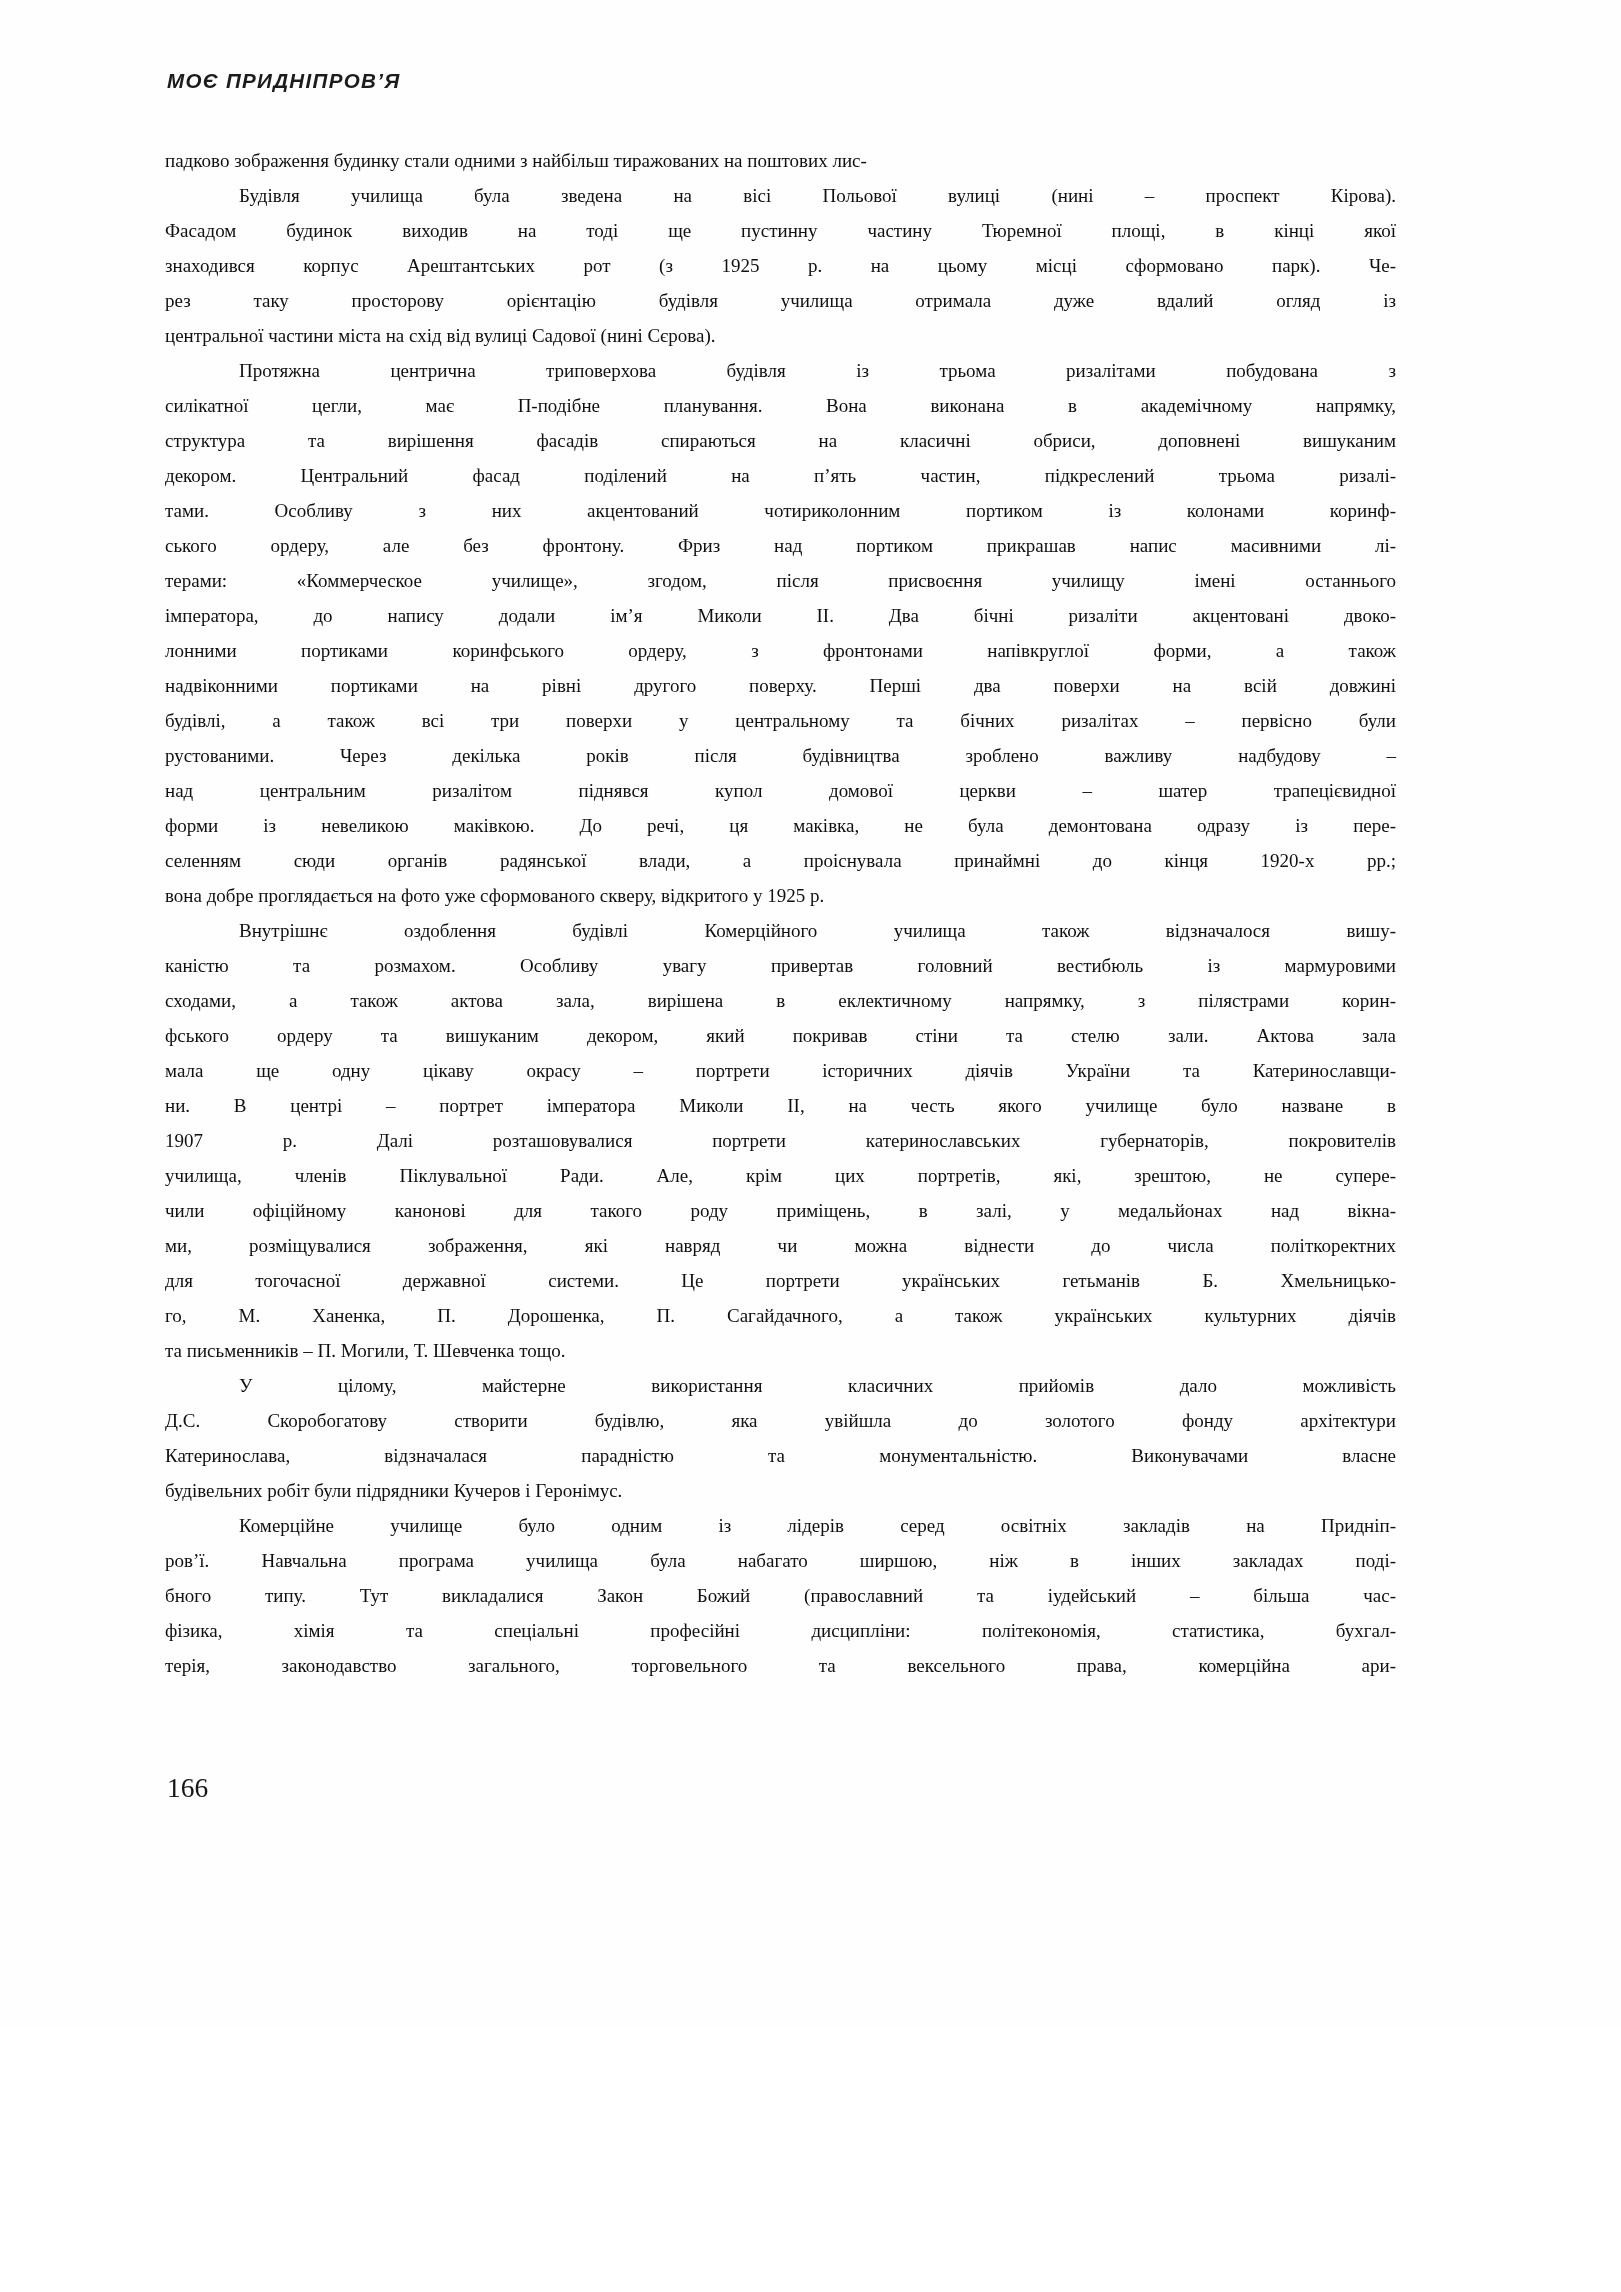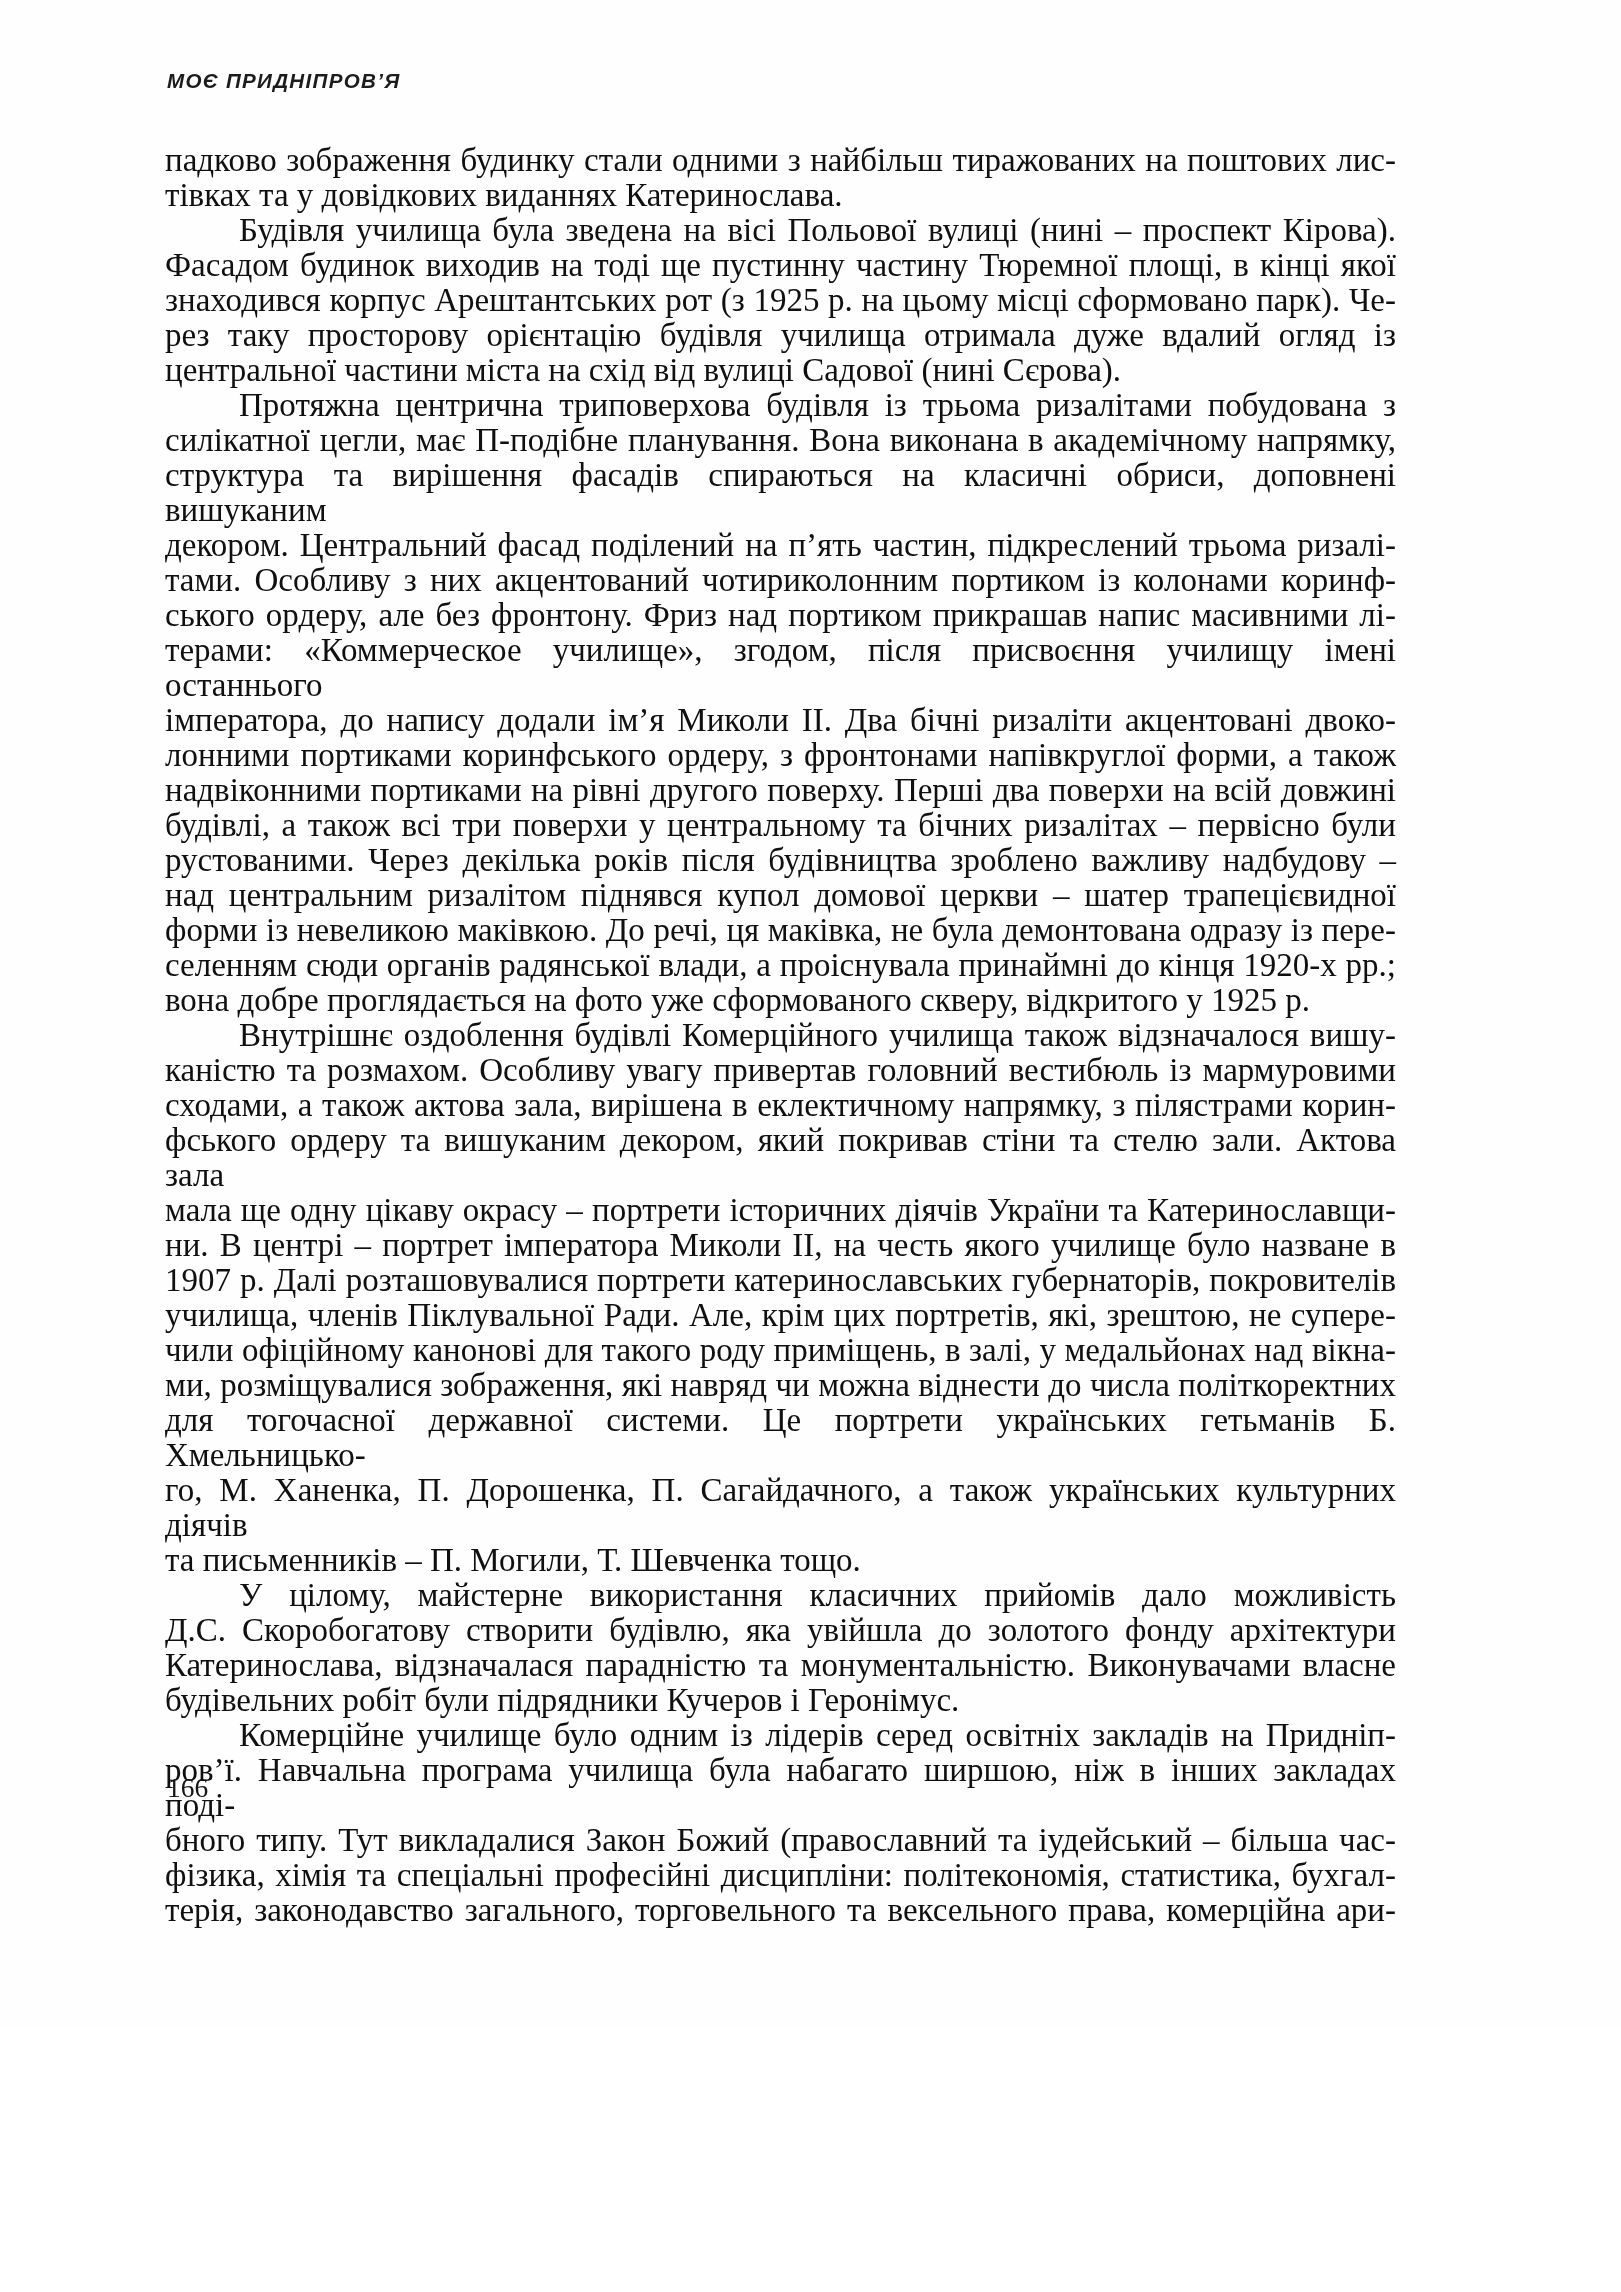--- a/index.html
+++ b/index.html
@@ -24,21 +24,21 @@
     font-size: 20.6px;
     letter-spacing: 1.3px;
     color: #1c1c1c;
   }
   .body-text {
     position: absolute;
     left: 165px;
     top: 143px;
     width: 1231px;
     font-family: "Liberation Serif", serif;
-    font-size: 33px;
+    font-size: 19px;
     line-height: 35px;
     color: #101010;
   }
   .paragraph {
     margin: 0;
     padding: 0;
   }
   .line {
     text-align: justify;
     text-align-last: justify;
@@ -71,21 +71,20 @@
 </style>
 </head>
 <body>
 
 <div class="page">
   <div class="running-header">МОЄ ПРИДНІПРОВ’Я</div>
 
   <div class="body-text" id="body-text">
       <div class="paragraph">
         <div class="line">падково зображення будинку стали одними з найбільш тиражованих на поштових лис-</div>
-        <div class="line">тівках та у довідкових виданнях Катеринослава.</div>
       </div>
       <div class="paragraph">
         <div class="line">Будівля училища була зведена на вісі Польової вулиці (нині – проспект Кірова).</div>
         <div class="line">Фасадом будинок виходив на тоді ще пустинну частину Тюремної площі, в кінці якої</div>
         <div class="line">знаходився корпус Арештантських рот (з 1925 р. на цьому місці сформовано парк). Че-</div>
         <div class="line">рез таку просторову орієнтацію будівля училища отримала дуже вдалий огляд із</div>
         <div class="line">центральної частини міста на схід від вулиці Садової (нині Сєрова).</div>
       </div>
       <div class="paragraph">
         <div class="line">Протяжна центрична триповерхова будівля із трьома ризалітами побудована з</div>

